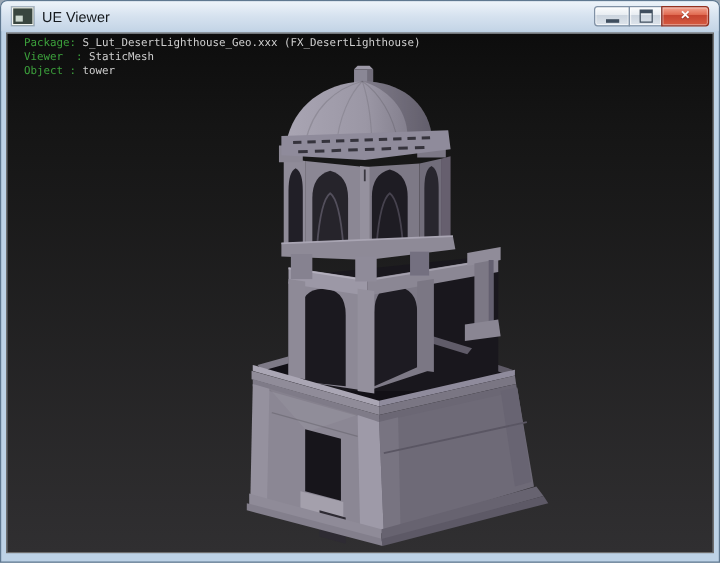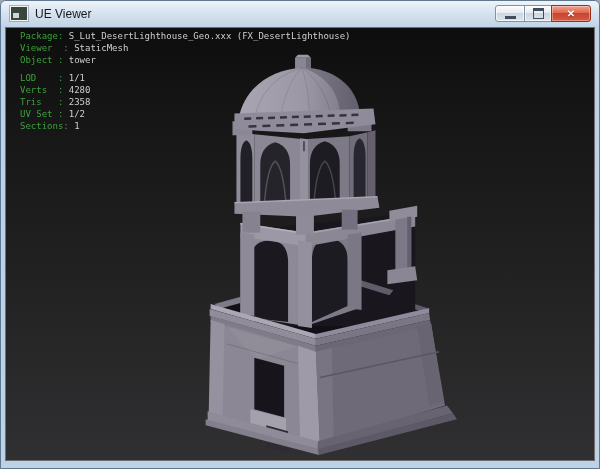--- a/index.html
+++ b/index.html
@@ -211,23 +211,16 @@
         </g>
       </g>
     </svg>
 
     <div class="overlay">
       <div>
         <div class="ol-line"><span class="ol-label">Package:</span><span class="ol-value">S_Lut_DesertLighthouse_Geo.xxx (FX_DesertLighthouse)</span></div>
         <div class="ol-line"><span class="ol-label">Viewer  :</span><span class="ol-value">StaticMesh</span></div>
         <div class="ol-line"><span class="ol-label">Object :</span><span class="ol-value">tower</span></div>
       </div>
-      <div class="stats-block">
-        <div class="ol-line"><span class="ol-label">LOD    :</span><span class="ol-value">1/1</span></div>
-        <div class="ol-line"><span class="ol-label">Verts  :</span><span class="ol-value">4280</span></div>
-        <div class="ol-line"><span class="ol-label">Tris   :</span><span class="ol-value">2358</span></div>
-        <div class="ol-line"><span class="ol-label">UV Set :</span><span class="ol-value">1/2</span></div>
-        <div class="ol-line"><span class="ol-label">Sections:</span><span class="ol-value">1</span></div>
-      </div>
     </div>
 
   </div>
 </div>
 
 </body></html>

